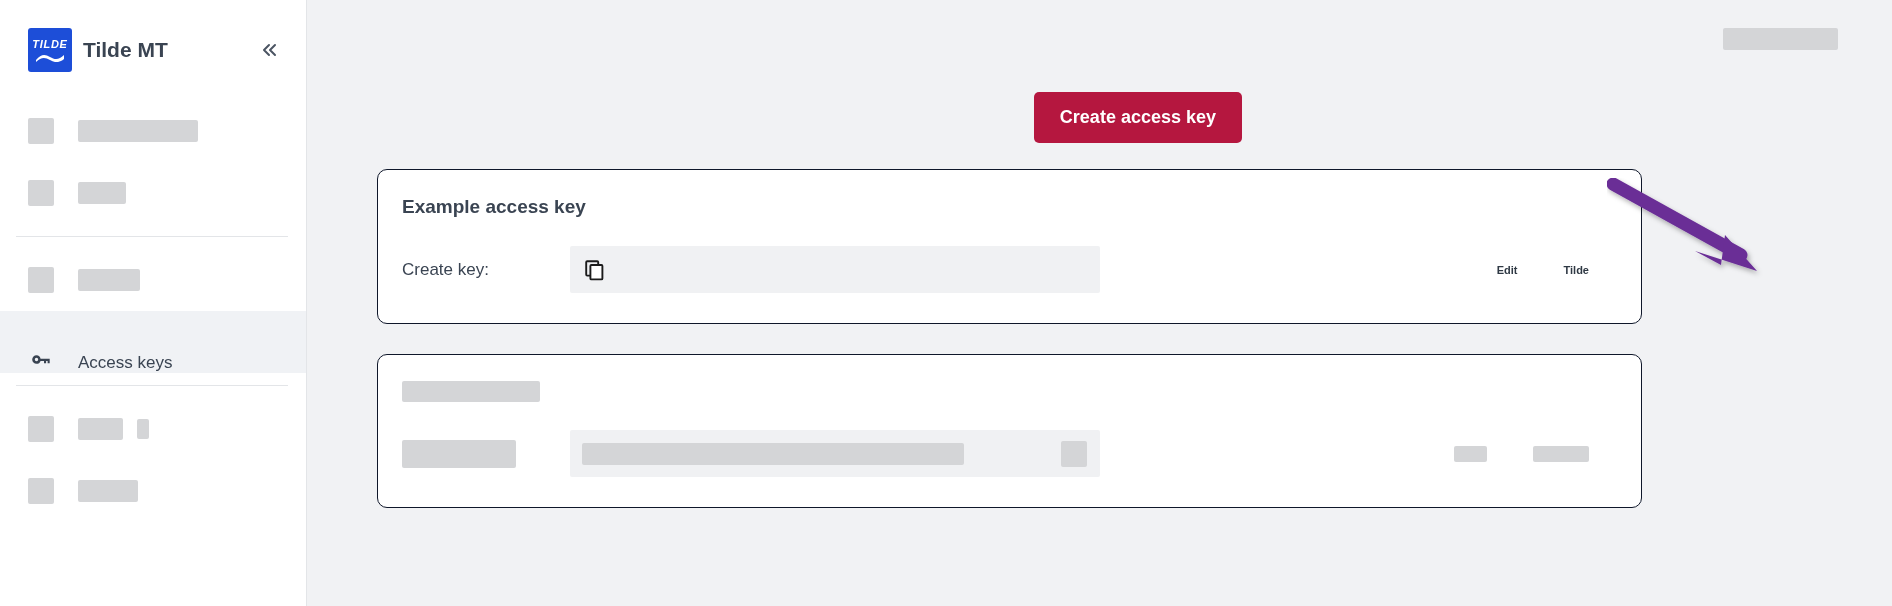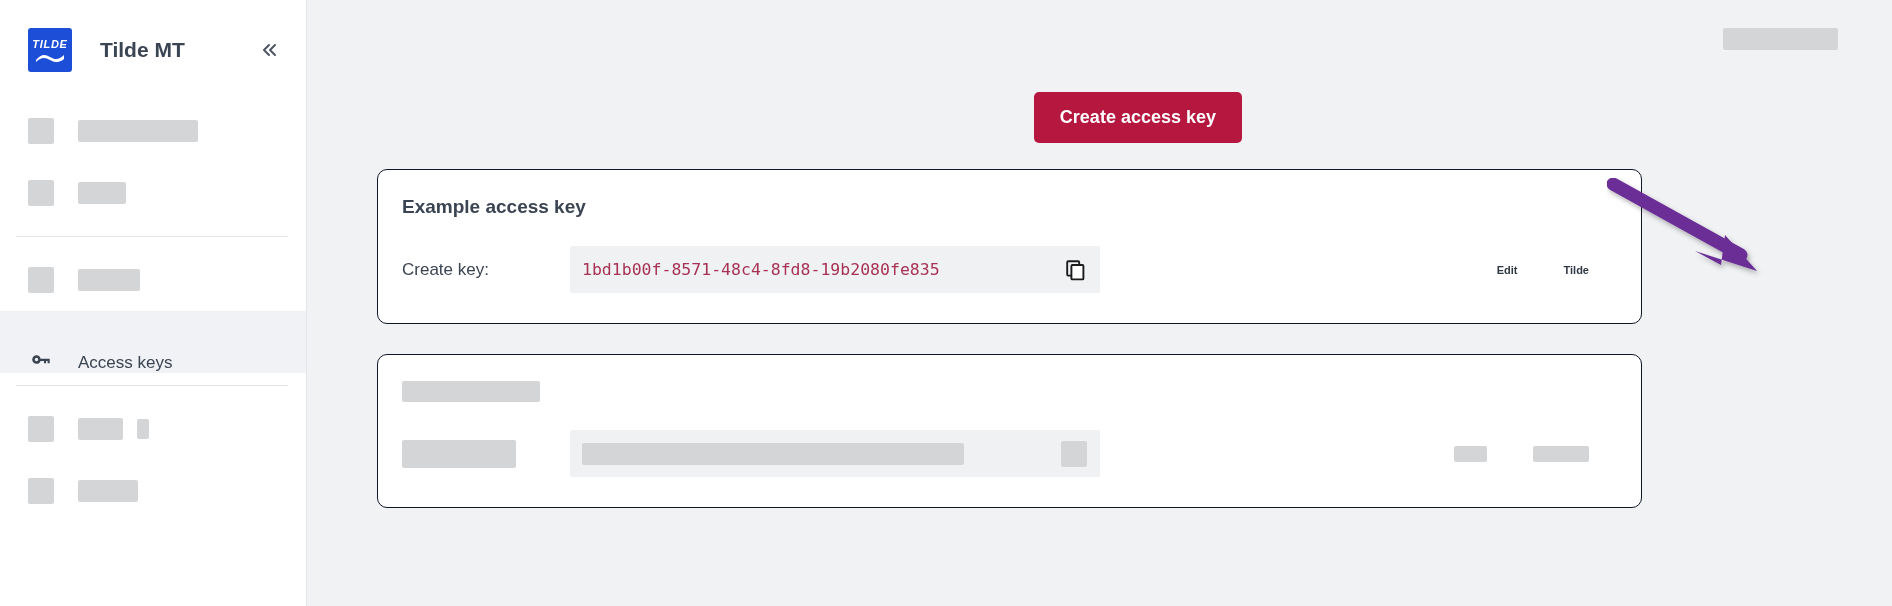--- a/index.html
+++ b/index.html
@@ -57,21 +57,21 @@
     line-height: 1;
     font-family: "Liberation Sans", sans-serif;
   }
   .brand-logo .logo-wave {
     margin-top: 3px;
     width: 28px;
     height: 9px;
   }
 
   .brand-title {
-    margin-left: 28px;
+    margin-left: 11px;
     font-size: 21px;
     font-weight: bold;
     color: #3a4452;
     white-space: nowrap;
   }
 
   .collapse-btn {
     margin-left: auto;
     width: 30px;
     height: 30px;
@@ -330,21 +330,20 @@
 
     <div class="action-row">
       <button class="btn-primary">Create access key</button>
     </div>
 
     <section class="card">
       <div class="card-title">Example access key</div>
       <div class="key-row">
         <span class="key-label">Create key:</span>
         <div class="key-field">
-          <span class="key-value">1bd1b00f-8571-48c4-8fd8-19b2080fe835</span>
           <span class="copy-icon">
             <svg width="24" height="24" viewBox="0 0 24 24" fill="none" stroke="#1b1b1b" stroke-width="1.9" stroke-linejoin="round">
               <rect x="4.2" y="3.2" width="12" height="14.4" rx="1"></rect>
               <rect x="8.4" y="7" width="12" height="14.4" rx="1" fill="#ffffff"></rect>
             </svg>
           </span>
         </div>
         <div class="row-actions">
           <span class="link-action">Edit</span>
           <span class="link-action">Tilde</span>

